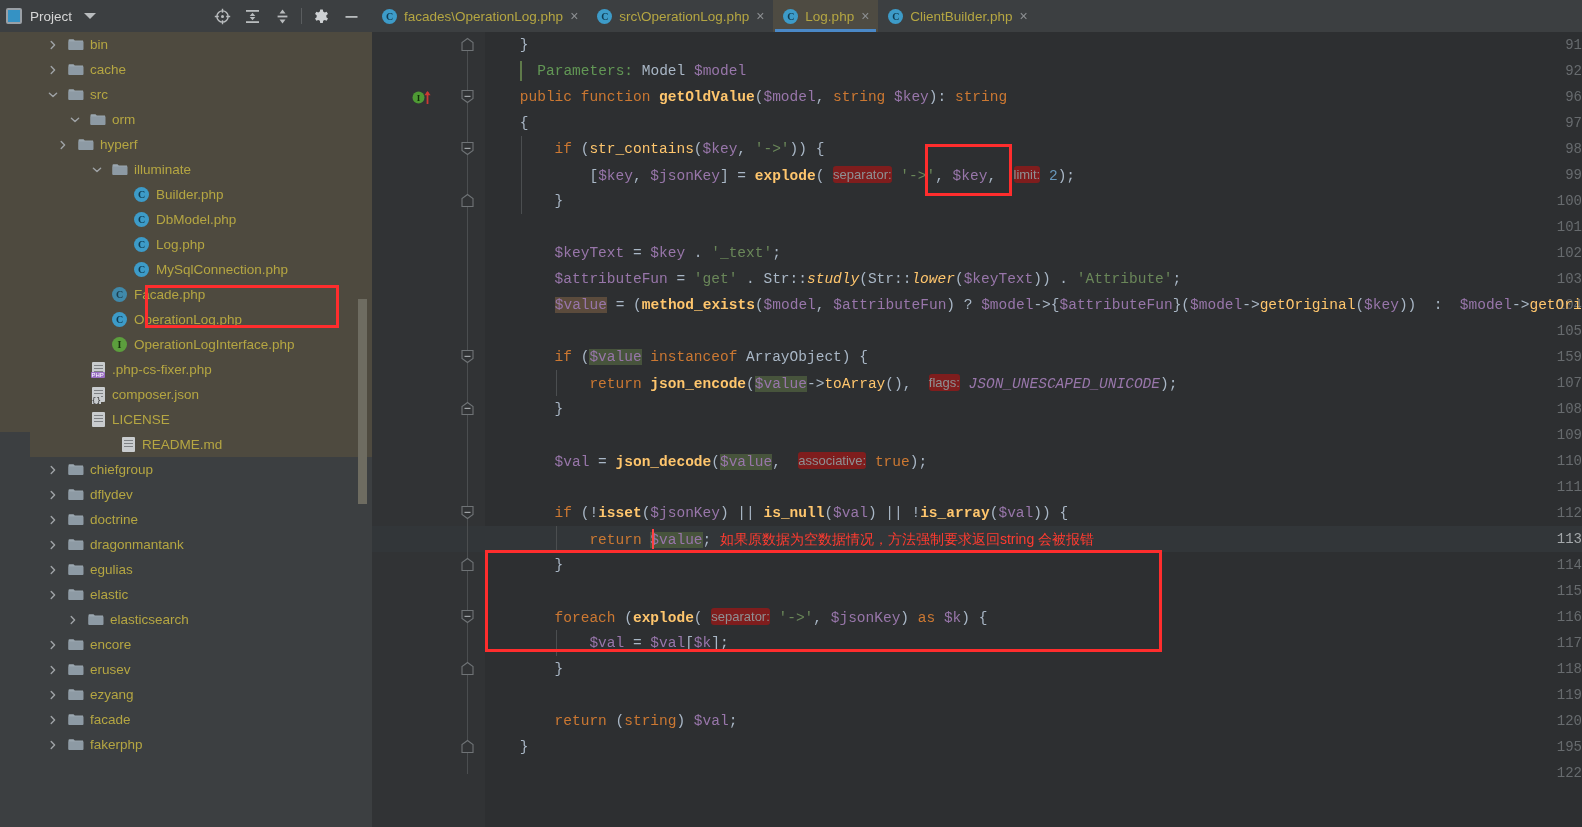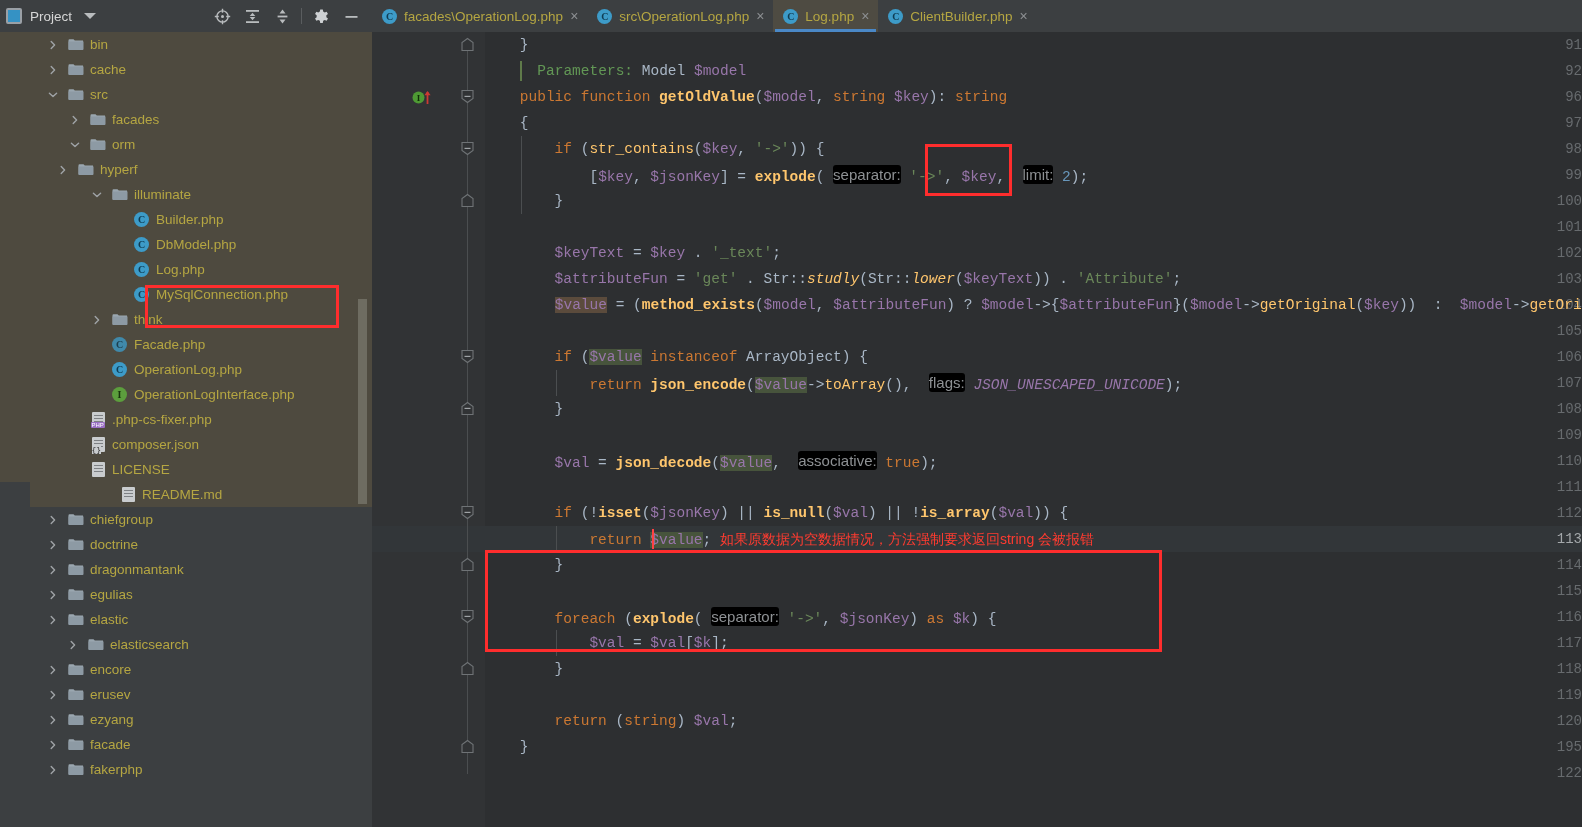--- a/index.html
+++ b/index.html
@@ -89,21 +89,21 @@
   .kw{color:#cc7832;}
   .fn{color:#ffc66d;}
   .fnb{color:#ffc66d;font-weight:bold;}
   .var{color:#9876aa;}
   .str{color:#6a8759;}
   .num{color:#6897bb;}
   .plain{color:#a9b7c6;}
   .cmt{color:#629755;}
   .cls-nm{color:#a9b7c6;}
   .ital{font-style:italic;}
-  .hint{background:#000000;color:#8e9194;font-size:15px;padding:1px 0;border-radius:3px;
+  .hint{background:#7f1d1d;color:#8e9194;font-size:13px;padding:1px 0;border-radius:3px;
         font-family:"Liberation Sans",sans-serif;vertical-align:1px;}
   .occ-w{background:#5b4b3c;}
   .occ-r{background:#47543c;}
   .cn-note{color:#ff3b30;font-family:"Liberation Sans",sans-serif;font-size:14px;}
   .docbar{position:absolute;width:2px;background:#5f7a4a;}
 </style>
 </head>
 <body>
 
 <div class="app">
@@ -219,34 +219,20 @@
               <svg width="16" height="13" viewBox="0 0 16 13">
                 <path d="M0.5 2.2a1 1 0 011-1h4l1.3 1.4H15V11a1 1 0 01-1 1H1.5a1 1 0 01-1-1z" fill="#9aa7b0"></path>
                 <path d="M0.5 3.6h15V11a1 1 0 01-1 1H1.5a1 1 0 01-1-1z" fill="#8d9aa4"></path>
               </svg>
             </span>
             <span class="rlabel">src</span>
           </div>
           <div class="row olive" style="padding-left: 68px;">
             <span class="arrow">
               <svg width="10" height="10" viewBox="0 0 10 10">
-                <path d="M3.2 1.4 L6.6 5 L3.2 8.6" fill="none" stroke="#9fa3a6" stroke-width="1.4" stroke-linecap="round" stroke-linejoin="round"></path>
-              </svg>
-            </span>
-            <span class="folder" style="margin-left:8px;">
-              <svg width="16" height="13" viewBox="0 0 16 13">
-                <path d="M0.5 2.2a1 1 0 011-1h4l1.3 1.4H15V11a1 1 0 01-1 1H1.5a1 1 0 01-1-1z" fill="#9aa7b0"></path>
-                <path d="M0.5 3.6h15V11a1 1 0 01-1 1H1.5a1 1 0 01-1-1z" fill="#8d9aa4"></path>
-              </svg>
-            </span>
-            <span class="rlabel">facades</span>
-          </div>
-          <div class="row olive" style="padding-left: 68px;">
-            <span class="arrow">
-              <svg width="10" height="10" viewBox="0 0 10 10">
                 <path d="M1.4 3.2 L5 6.6 L8.6 3.2" fill="none" stroke="#9fa3a6" stroke-width="1.4" stroke-linecap="round" stroke-linejoin="round"></path>
               </svg>
             </span>
             <span class="folder" style="margin-left:8px;">
               <svg width="16" height="13" viewBox="0 0 16 13">
                 <path d="M0.5 2.2a1 1 0 011-1h4l1.3 1.4H15V11a1 1 0 01-1 1H1.5a1 1 0 01-1-1z" fill="#9aa7b0"></path>
                 <path d="M0.5 3.6h15V11a1 1 0 01-1 1H1.5a1 1 0 01-1-1z" fill="#8d9aa4"></path>
               </svg>
             </span>
             <span class="rlabel">orm</span>
@@ -299,34 +285,20 @@
               <span class="cicon">C</span>
             </span>
             <span class="rlabel">Log.php</span>
           </div>
           <div class="row olive" style="padding-left: 112px;">
             <span class="arrow empty"></span>
             <span style="margin-left:8px;display:inline-flex;">
               <span class="cicon">C</span>
             </span>
             <span class="rlabel">MySqlConnection.php</span>
-          </div>
-          <div class="row olive" style="padding-left: 90px;">
-            <span class="arrow">
-              <svg width="10" height="10" viewBox="0 0 10 10">
-                <path d="M3.2 1.4 L6.6 5 L3.2 8.6" fill="none" stroke="#9fa3a6" stroke-width="1.4" stroke-linecap="round" stroke-linejoin="round"></path>
-              </svg>
-            </span>
-            <span class="folder" style="margin-left:8px;">
-              <svg width="16" height="13" viewBox="0 0 16 13">
-                <path d="M0.5 2.2a1 1 0 011-1h4l1.3 1.4H15V11a1 1 0 01-1 1H1.5a1 1 0 01-1-1z" fill="#9aa7b0"></path>
-                <path d="M0.5 3.6h15V11a1 1 0 01-1 1H1.5a1 1 0 01-1-1z" fill="#8d9aa4"></path>
-              </svg>
-            </span>
-            <span class="rlabel">think</span>
           </div>
           <div class="row olive" style="padding-left: 90px;">
             <span class="arrow empty"></span>
             <span style="margin-left:8px;display:inline-flex;">
               <span class="cicon ghost" style="background:#3d9bc8;color:#0e3b52;opacity:.78;">C</span>
             </span>
             <span class="rlabel">Facade.php</span>
           </div>
           <div class="row olive" style="padding-left: 90px;">
             <span class="arrow empty"></span>
@@ -384,20 +356,34 @@
                 <path d="M3.2 1.4 L6.6 5 L3.2 8.6" fill="none" stroke="#9fa3a6" stroke-width="1.4" stroke-linecap="round" stroke-linejoin="round"></path>
               </svg>
             </span>
             <span class="folder" style="margin-left:8px;">
               <svg width="16" height="13" viewBox="0 0 16 13">
                 <path d="M0.5 2.2a1 1 0 011-1h4l1.3 1.4H15V11a1 1 0 01-1 1H1.5a1 1 0 01-1-1z" fill="#9aa7b0"></path>
                 <path d="M0.5 3.6h15V11a1 1 0 01-1 1H1.5a1 1 0 01-1-1z" fill="#8d9aa4"></path>
               </svg>
             </span>
             <span class="rlabel">chiefgroup</span>
+          </div>
+          <div class="row" style="padding-left: 46px;">
+            <span class="arrow">
+              <svg width="10" height="10" viewBox="0 0 10 10">
+                <path d="M3.2 1.4 L6.6 5 L3.2 8.6" fill="none" stroke="#9fa3a6" stroke-width="1.4" stroke-linecap="round" stroke-linejoin="round"></path>
+              </svg>
+            </span>
+            <span class="folder" style="margin-left:8px;">
+              <svg width="16" height="13" viewBox="0 0 16 13">
+                <path d="M0.5 2.2a1 1 0 011-1h4l1.3 1.4H15V11a1 1 0 01-1 1H1.5a1 1 0 01-1-1z" fill="#9aa7b0"></path>
+                <path d="M0.5 3.6h15V11a1 1 0 01-1 1H1.5a1 1 0 01-1-1z" fill="#8d9aa4"></path>
+              </svg>
+            </span>
+            <span class="rlabel">dflydev</span>
           </div>
           <div class="row" style="padding-left: 46px;">
             <span class="arrow">
               <svg width="10" height="10" viewBox="0 0 10 10">
                 <path d="M3.2 1.4 L6.6 5 L3.2 8.6" fill="none" stroke="#9fa3a6" stroke-width="1.4" stroke-linecap="round" stroke-linejoin="round"></path>
               </svg>
             </span>
             <span class="folder" style="margin-left:8px;">
               <svg width="16" height="13" viewBox="0 0 16 13">
                 <path d="M0.5 2.2a1 1 0 011-1h4l1.3 1.4H15V11a1 1 0 01-1 1H1.5a1 1 0 01-1-1z" fill="#9aa7b0"></path>
@@ -550,21 +536,21 @@
           <div class="lnum" style="top:52px;">96</div>
           <div class="lnum" style="top:78px;">97</div>
           <div class="lnum" style="top:104px;">98</div>
           <div class="lnum" style="top:130px;">99</div>
           <div class="lnum" style="top:156px;">100</div>
           <div class="lnum" style="top:182px;">101</div>
           <div class="lnum" style="top:208px;">102</div>
           <div class="lnum" style="top:234px;">103</div>
           <div class="lnum" style="top:260px;">104</div>
           <div class="lnum" style="top:286px;">105</div>
-          <div class="lnum" style="top:312px;">106</div>
+          <div class="lnum" style="top:312px;">159</div>
           <div class="lnum" style="top:338px;">107</div>
           <div class="lnum" style="top:364px;">108</div>
           <div class="lnum" style="top:390px;">109</div>
           <div class="lnum" style="top:416px;">110</div>
           <div class="lnum" style="top:442px;">111</div>
           <div class="lnum" style="top:468px;">112</div>
           <div class="lnum cur" style="top:494px;">113</div>
           <div class="lnum" style="top:520px;">114</div>
           <div class="lnum" style="top:546px;">115</div>
           <div class="lnum" style="top:572px;">116</div>

